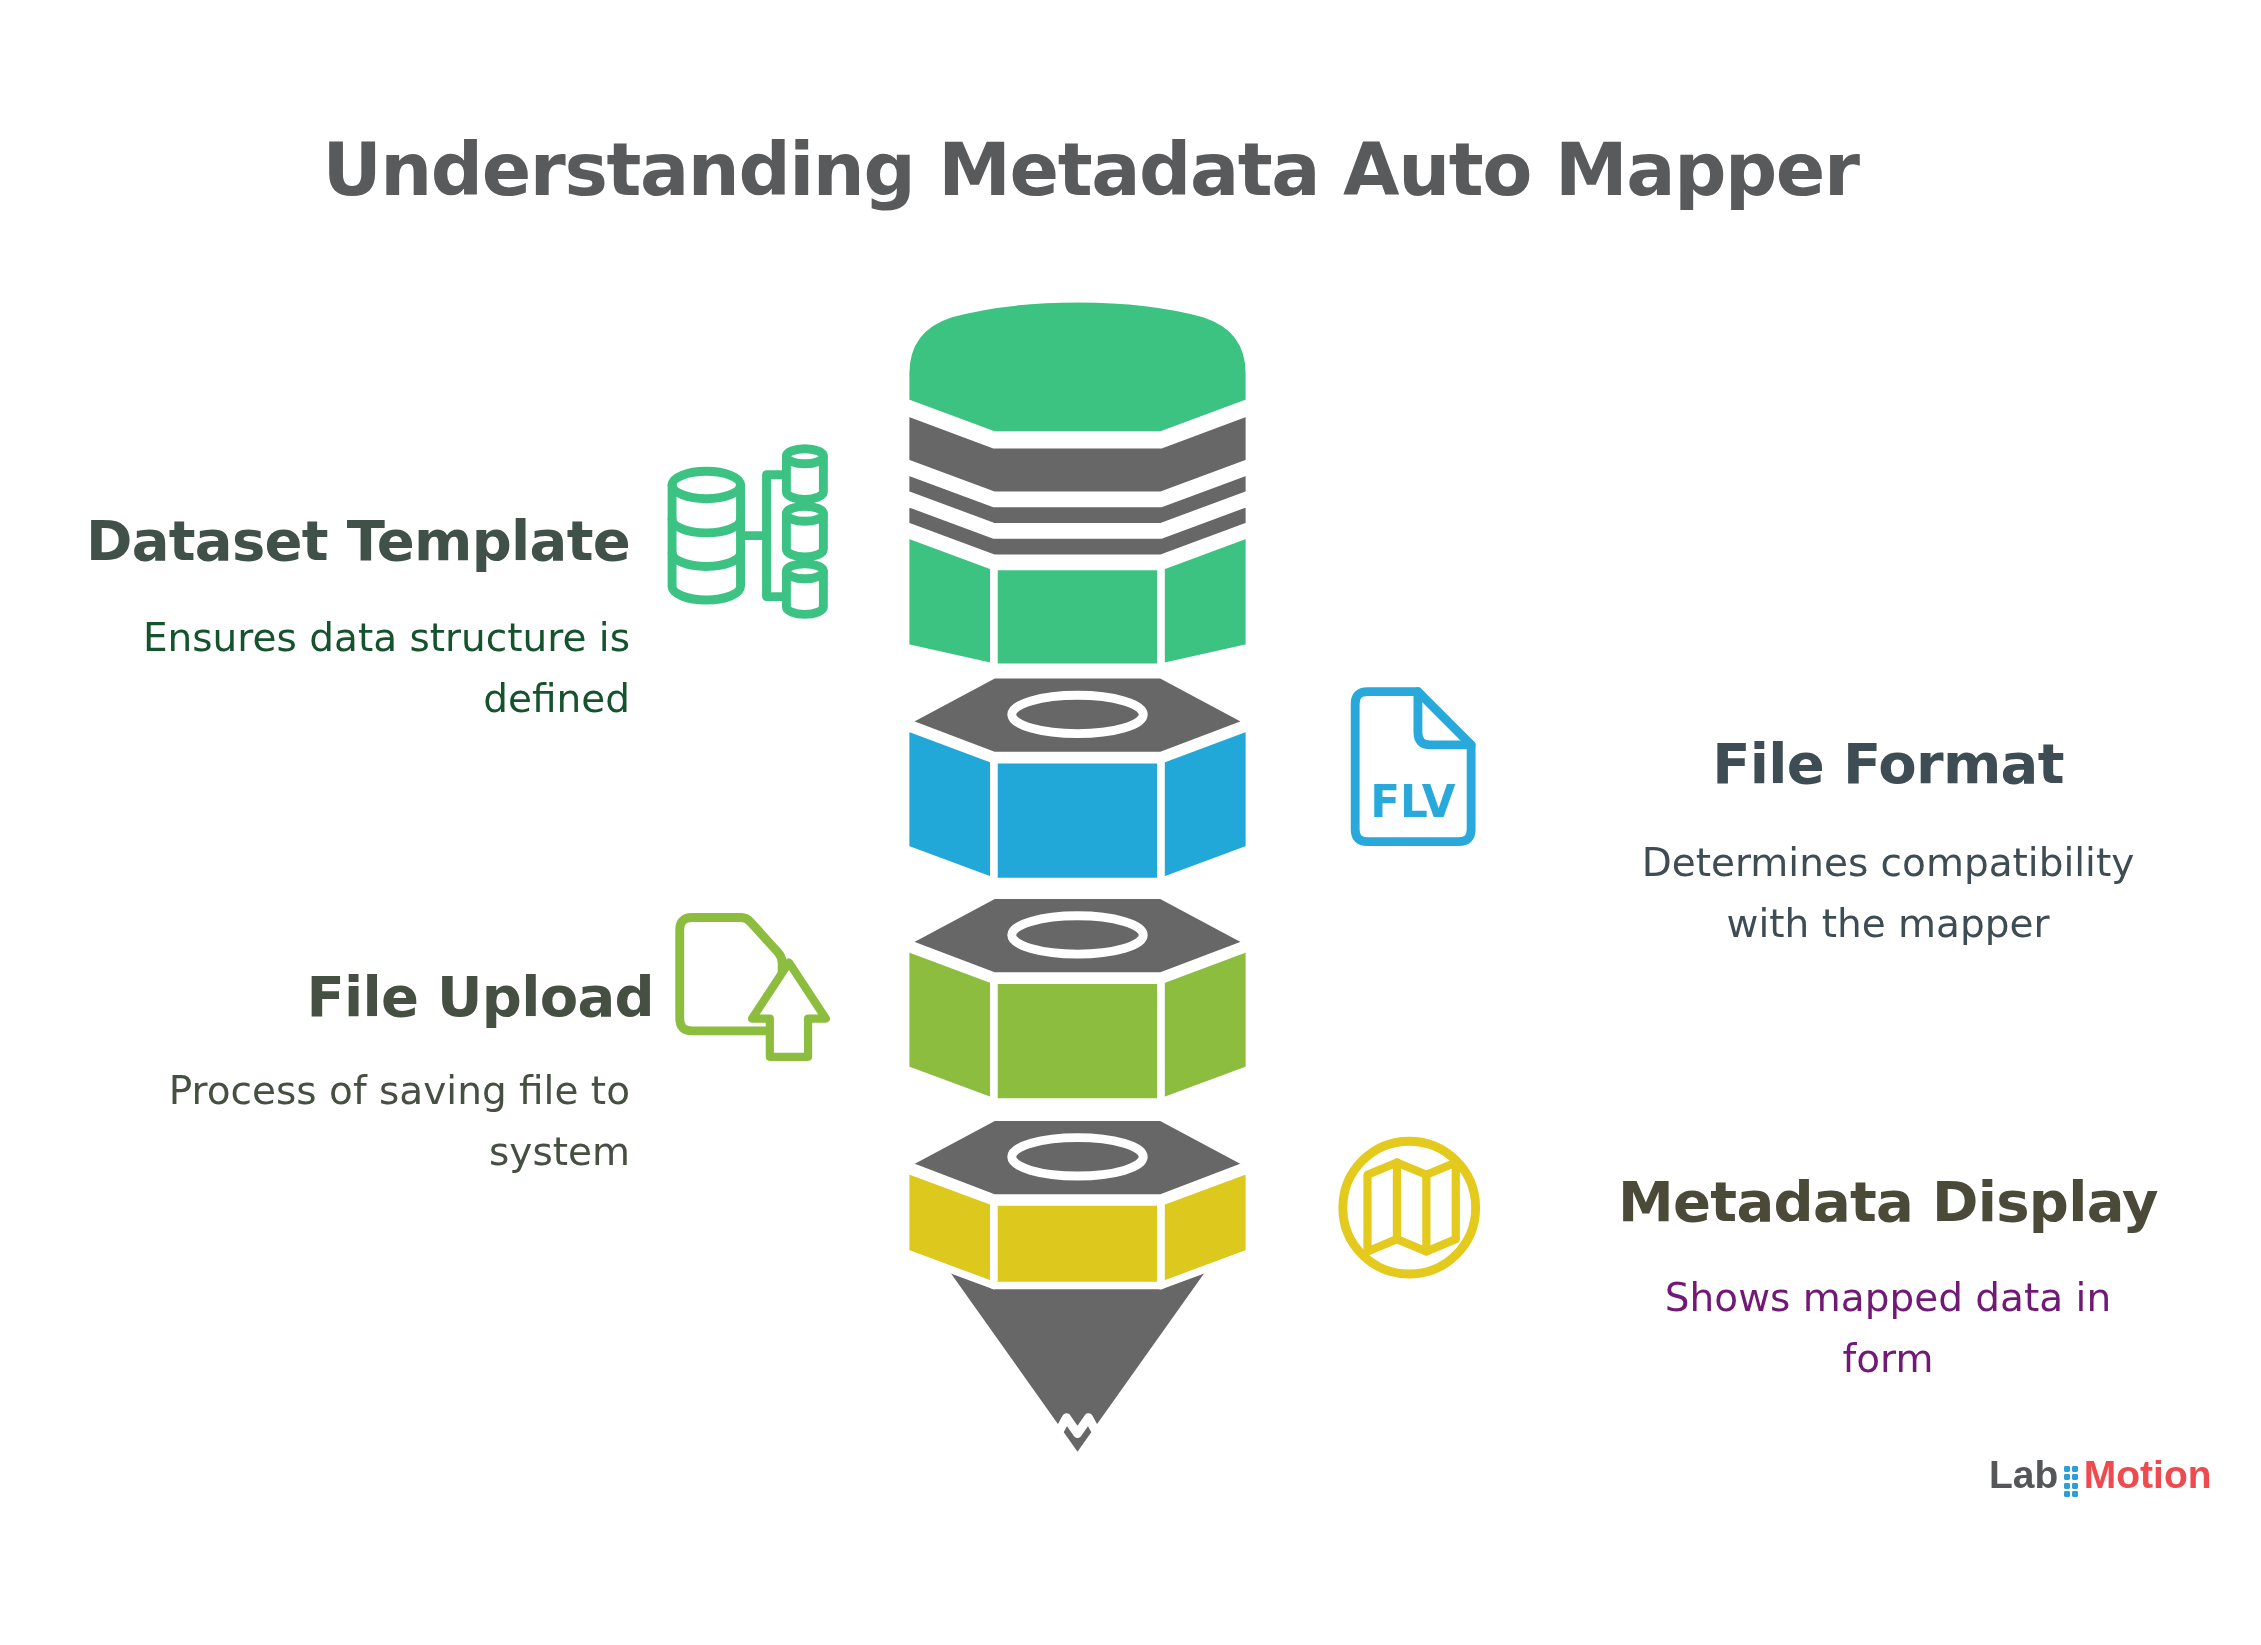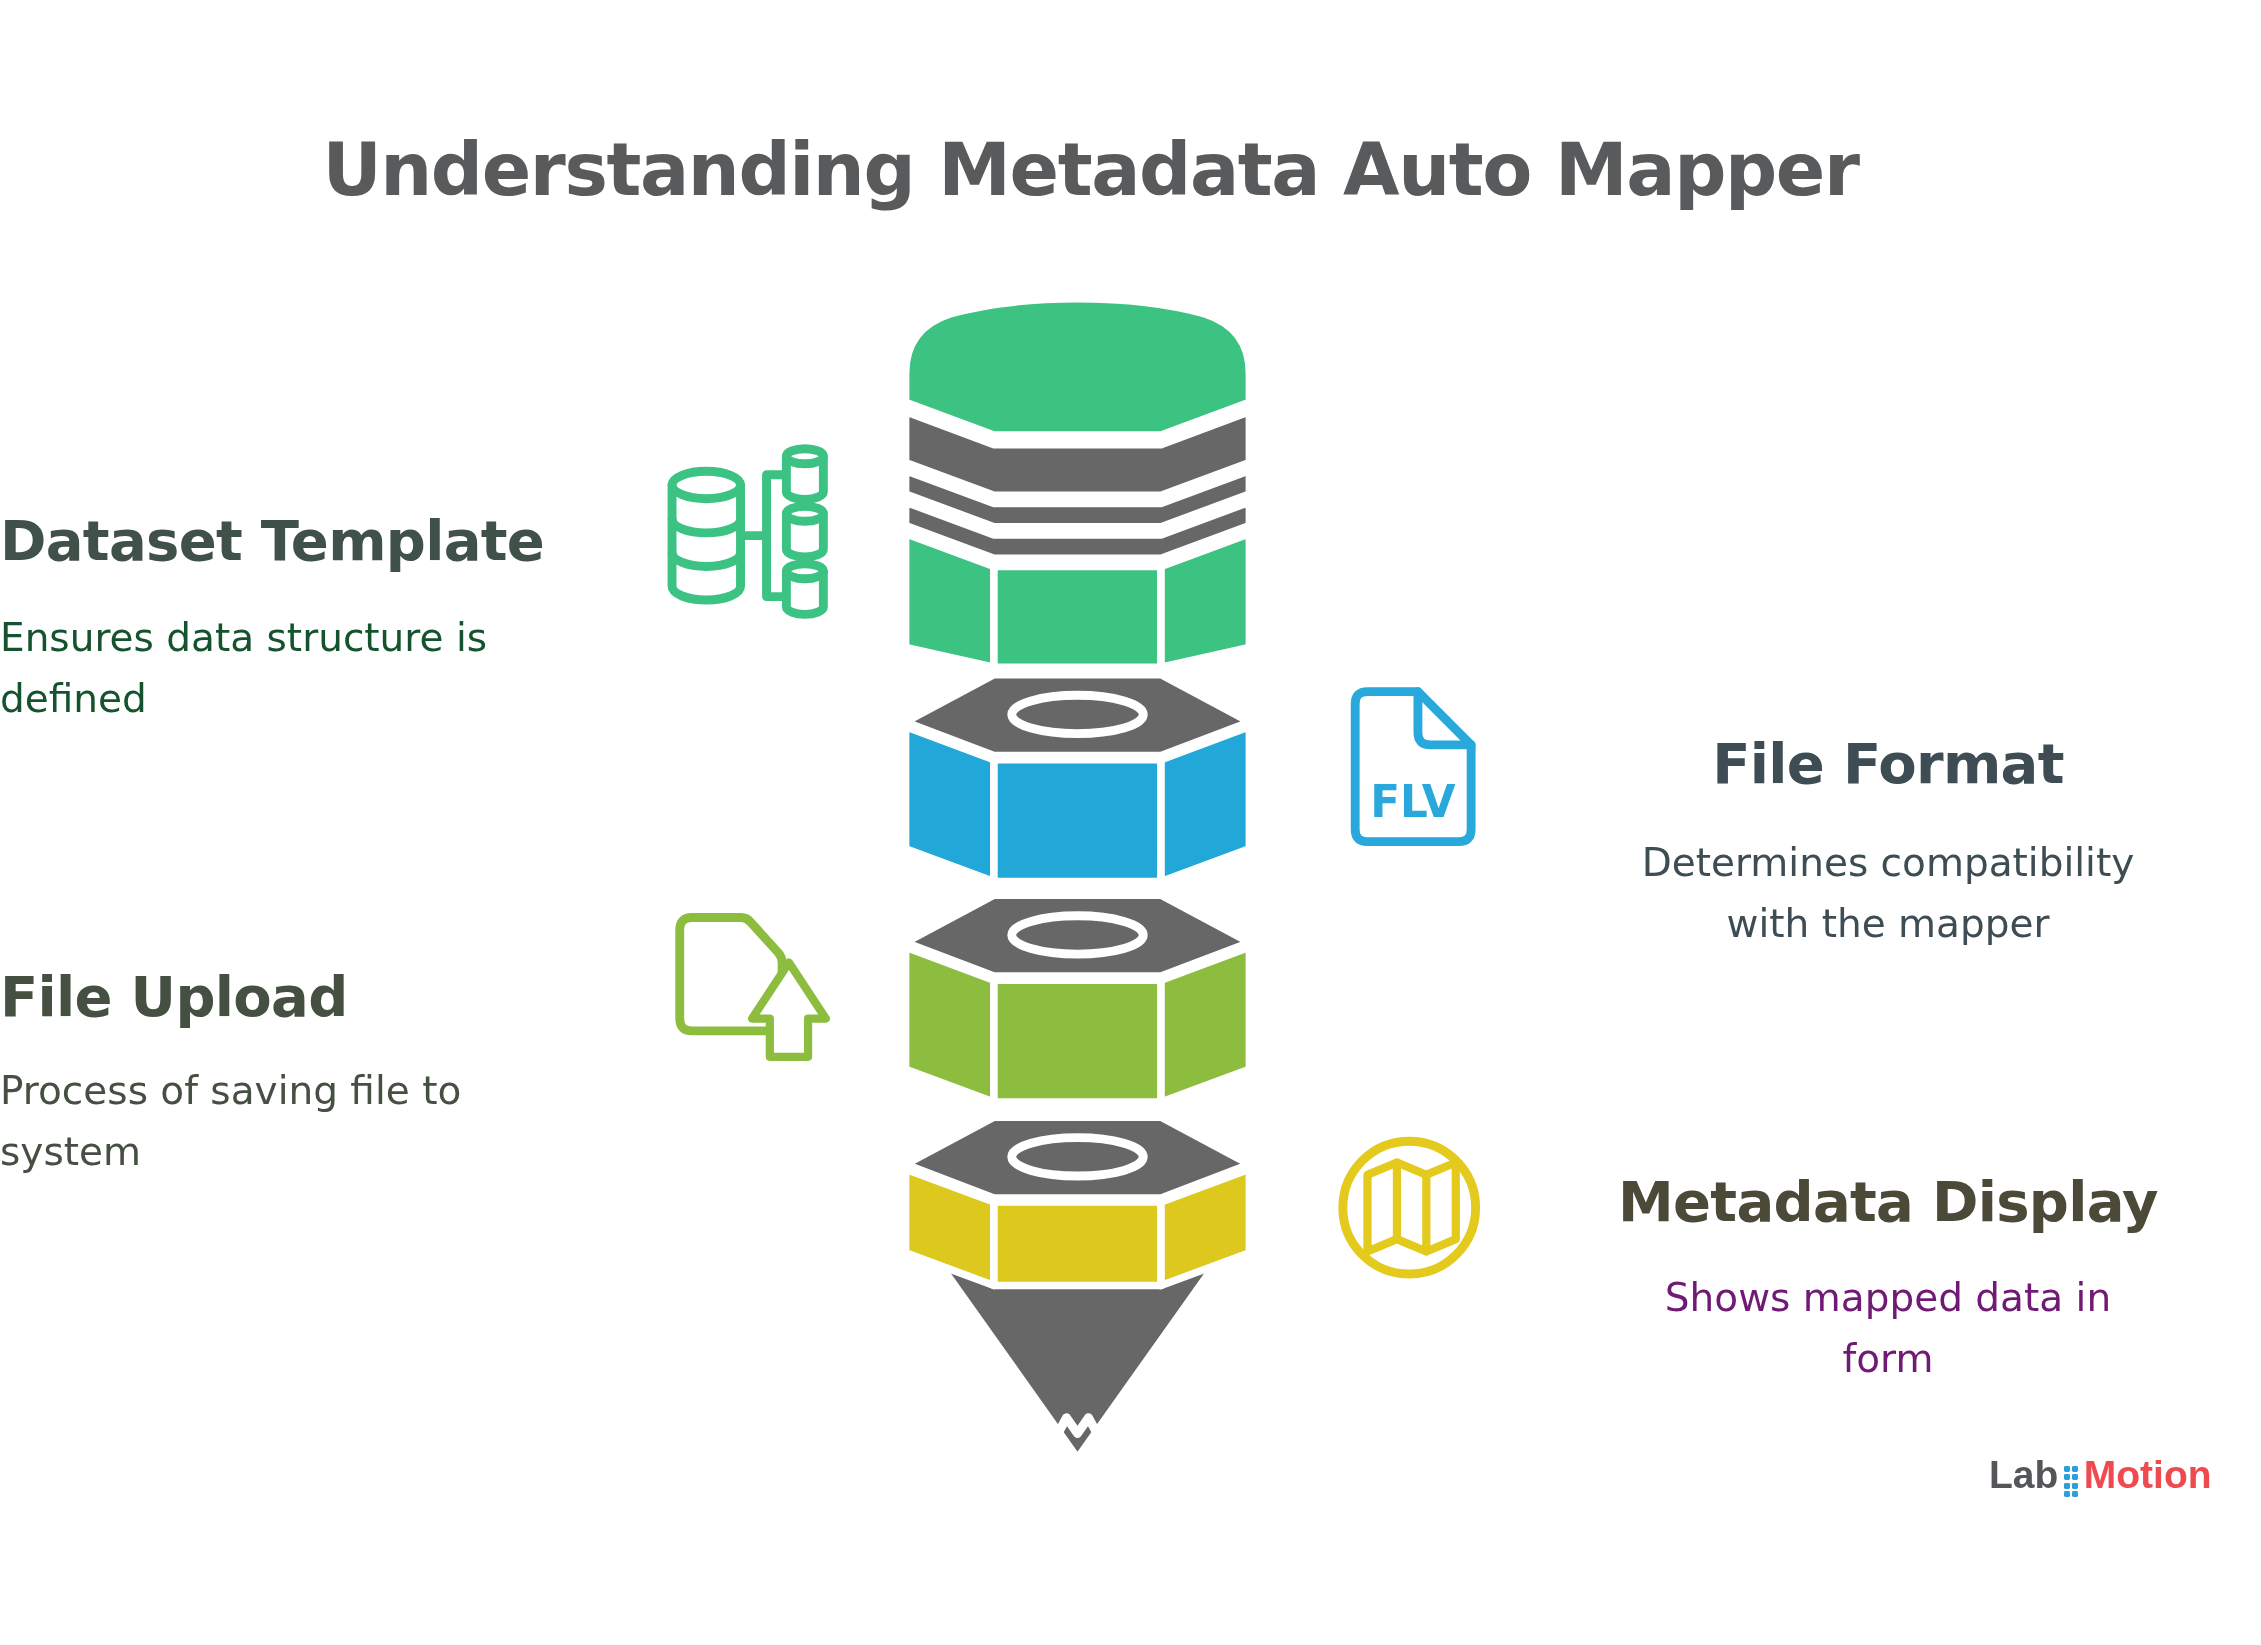--- a/index.html
+++ b/index.html
@@ -5,21 +5,21 @@
   html,body{margin:0;padding:0;background:#fff;}
   #canvas{position:relative;width:2261px;height:1646px;background:#ffffff;overflow:hidden;
           font-family:"DejaVu Sans",sans-serif;}
   .abs{position:absolute;}
   
   #title{left:285px;top:127px;width:1611px;text-align:center;font-size:73px;font-weight:700;
          letter-spacing:-1.4px;white-space:nowrap;}
   
   .heading{font-size:56px;font-weight:700;letter-spacing:-0.7px;white-space:nowrap;line-height:1.2;}
   .desc{font-size:39px;font-weight:400;line-height:61px;}
-  .left-block{left:0;width:630px;}
+  .left-block{left:0;width:630px;text-align:right;}
   .right-block{left:1525px;width:726px;text-align:center;}
   
   .pg{fill:#3cc382;}
   .pgray{fill:#666766;}
   .pb{fill:#21a8d8;}
   .po{fill:#8cbd3f;}
   .py{fill:#ddc81e;}
   .ws{stroke:#ffffff;stroke-width:11;stroke-linejoin:round;}
   .ell{fill:none;stroke:#ffffff;stroke-width:13;}
   
@@ -68,21 +68,21 @@
   </div>
 
   <svg class="abs" style="left:1347px;top:683px;" width="133" height="168" viewBox="0 0 195 245">
     <g class="icon-stroke" stroke="#29a9db" stroke-width="13">
       <path d="M104,12 L30,12 Q12,12 12,30 L12,214 Q12,232 30,232 L164,232 Q182,232 182,214 L182,90 Z"></path>
       <path d="M104,12 L104,72 Q104,90 122,90 L182,90"></path>
     </g>
     <text x="34" y="196" font-size="64" font-weight="700" fill="#29a9db">FLV</text>
   </svg>
 
-  <div class="abs left-block heading" style="top: 963px; color: rgb(70, 80, 66);">File Upload</div>
+  <div class="abs left-block heading" style="top: 963px; color: rgb(70, 80, 66); padding-left: 24px;">File Upload</div>
   <div class="abs left-block desc" style="top: 1060px; color: rgb(70, 80, 66);">
     <div>Process of saving file to</div>
     <div>system</div>
   </div>
 
   <svg class="abs" style="left:670px;top:908px;" width="171" height="157" viewBox="0 0 250 230">
     <path class="icon-stroke" stroke="#8cbd3f" stroke-width="13" d="M14,32 Q14,14 32,14 L104,14 Q112,14 118,21 L158,65 Q164,72 164,80 L164,162 Q164,180 146,180 L32,180 Q14,180 14,162 Z"></path>
     <path stroke="#8cbd3f" stroke-width="12" stroke-linejoin="round" fill="#ffffff" d="M174,80 L228,162 L202,162 L202,218 L146,218 L146,162 L120,162 Z"></path>
   </svg>
 

